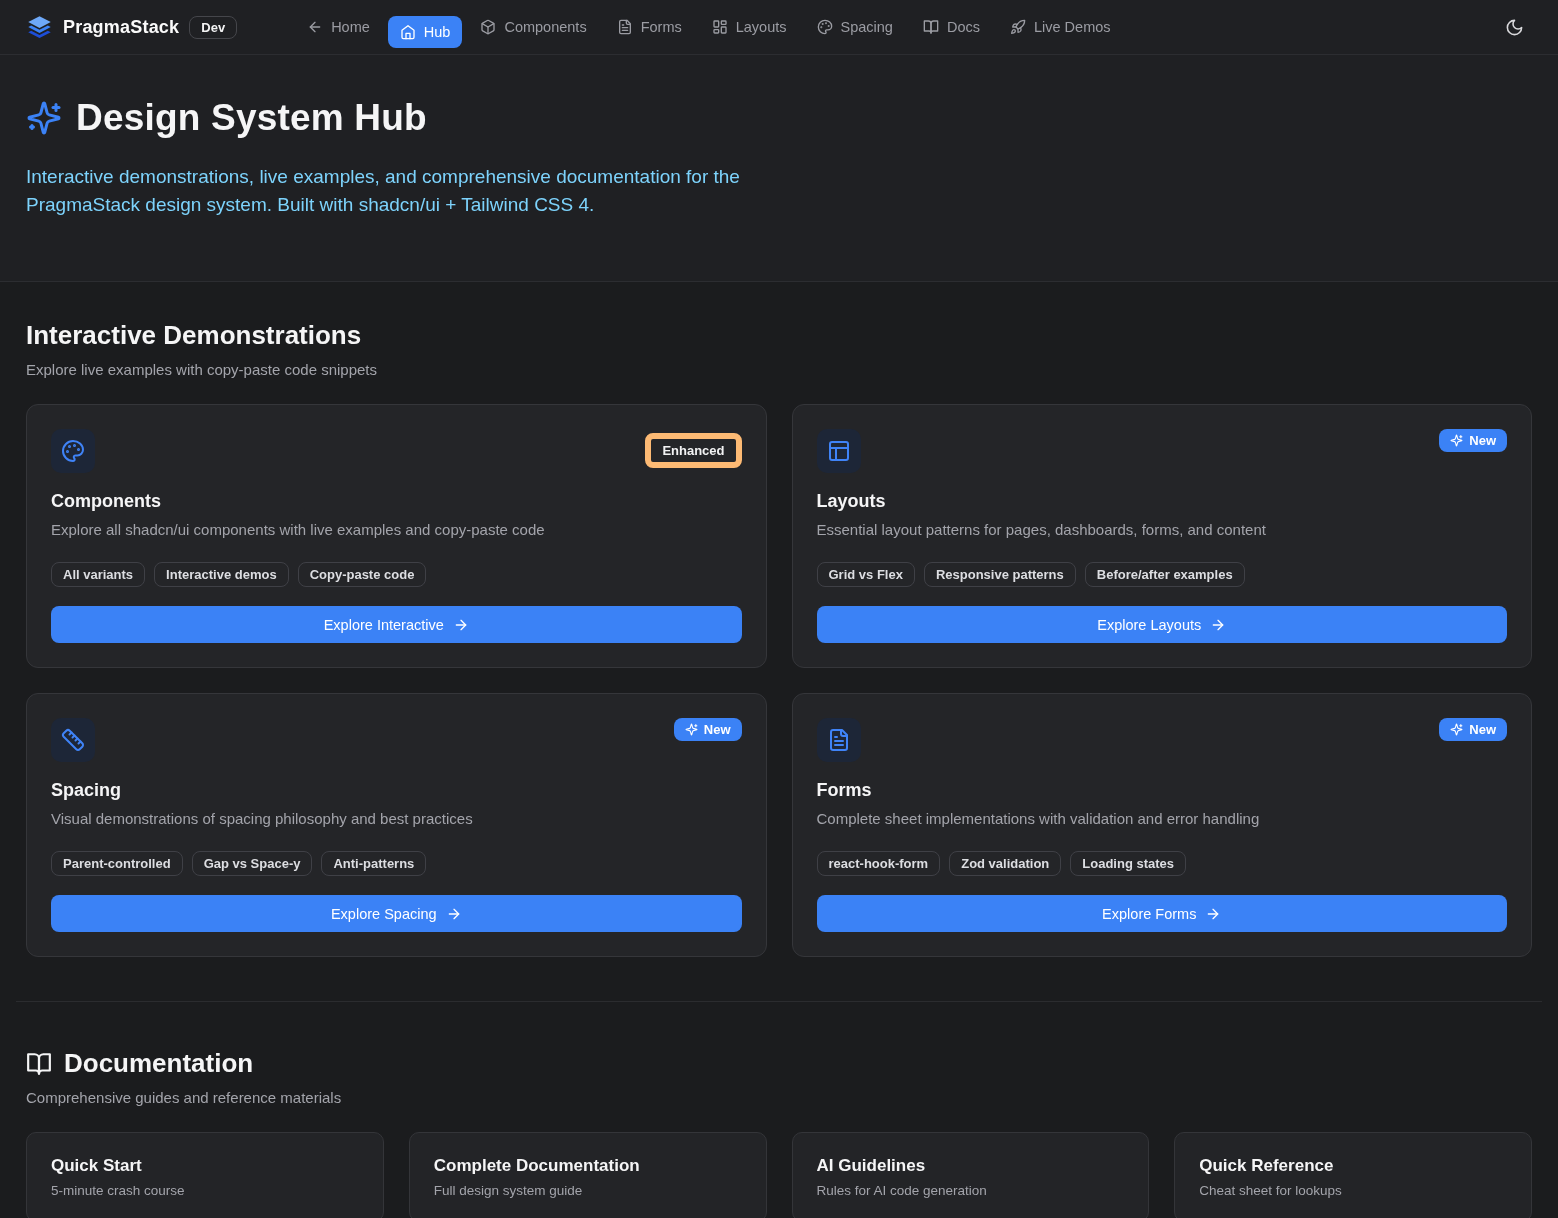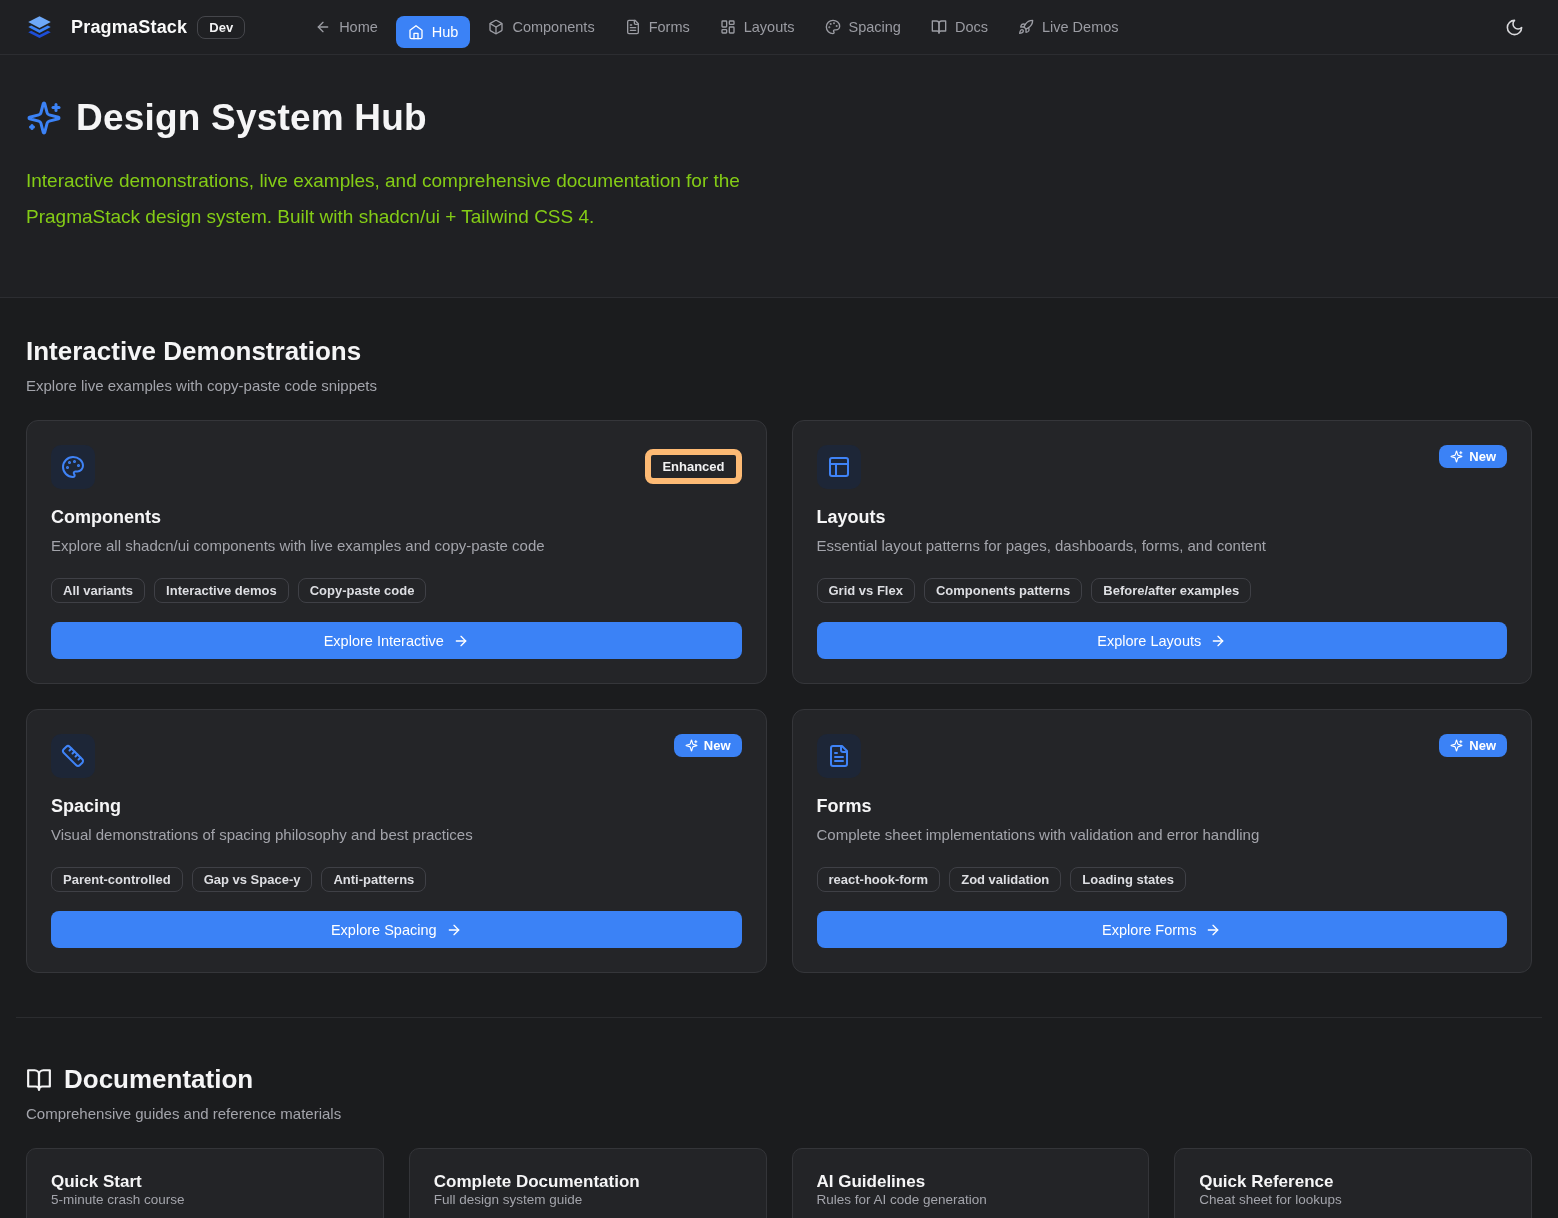--- a/index.html
+++ b/index.html
@@ -16,21 +16,21 @@
   .topnav {
     height: 55px;
     background: #1f2023;
     border-bottom: 1px solid #2c2d31;
     display: flex;
     align-items: center;
     padding: 0 26px;
     gap: 10px;
   }
   .brand { display: flex; align-items: center; gap: 10px; }
-  .brand-name { font-size: 18px; font-weight: 700; color: #fafafa; letter-spacing: .2px; margin-left: 8px; }
+  .brand-name { font-size: 18px; font-weight: 700; color: #fafafa; letter-spacing: .2px; }
   .dev-badge {
     border: 1px solid #45464b; border-radius: 8px;
     padding: 3px 11px; font-size: 13px; font-weight: 700; color: #f2f2f3;
   }
   .nav-items { display: flex; align-items: center; gap: 6px; margin-left: 48px; }
   .nav-item {
     display: flex; align-items: center; gap: 8px;
     color: #9b9ca3; font-size: 14.5px; font-weight: 500;
     padding: 8px 12px; border-radius: 8px; cursor: pointer; background: transparent; border: none;
     font-family: "Liberation Sans", sans-serif;
@@ -43,22 +43,22 @@
 
   
   .hero {
     background: #1f2023;
     border-bottom: 1px solid #2c2d31;
     padding: 42px 26px 62px;
   }
   .hero-title-row { display: flex; align-items: center; gap: 14px; }
   .hero-title { font-size: 37px; font-weight: 700; color: #f5f5f6; letter-spacing: .2px; }
   .hero-sub {
-    margin-top: 24px; font-size: 19px; line-height: 36px;
-    color: #84cc16; max-width: 745px;
+    margin-top: 24px; font-size: 19px; line-height: 28px;
+    color: #7dd3fc; max-width: 745px;
   }
 
   
   .main { padding: 0 26px 24px; }
   .section-heading { font-size: 26px; font-weight: 700; color: #f5f5f6; }
   .section-sub { margin-top: 10px; font-size: 15px; color: #a3a4ab; }
   .demos { padding-top: 38px; }
 
   .demo-grid {
     margin-top: 26px;
@@ -103,21 +103,21 @@
   .docs-heading-row { display: flex; align-items: center; gap: 12px; }
   .docs-grid {
     margin-top: 26px;
     display: grid; grid-template-columns: repeat(4, 1fr); gap: 25px;
   }
   .doc-card {
     background: #232427; border: 1px solid #343539; border-radius: 10px;
     padding: 23px 24px; cursor: pointer;
   }
   .doc-title { font-size: 17px; font-weight: 700; color: #f5f5f6; }
-  .doc-desc { font-size: 13.5px; color: #a3a4ab; }
+  .doc-desc { margin-top: 7px; font-size: 13.5px; color: #a3a4ab; }
 </style>
 </head>
 <body>
 
 <header class="topnav">
   <div class="brand">
     <span>
       <svg width="27" height="27" viewBox="0 0 24 24">
         <path d="M12 2 22 7.2 12 12.4 2 7.2Z" fill="#6ea8f7"></path>
         <path d="M2 11.6 12 16.8l10-5.2-2.6-1.35L12 14.1 4.6 10.25Z" fill="#3b82f6"></path>
@@ -295,21 +295,21 @@
                   <path d="M22 5h-4"></path>
                 </svg>
             </span>
             <span>New</span>
           </span>
         </div>
         <h3 class="demo-title">Layouts</h3>
         <p class="demo-desc">Essential layout patterns for pages, dashboards, forms, and content</p>
         <div class="tag-row">
           <span class="tag">Grid vs Flex</span>
-          <span class="tag">Components patterns</span>
+          <span class="tag">Responsive patterns</span>
           <span class="tag">Before/after examples</span>
         </div>
         <button class="cta-btn">
           <span>Explore Layouts</span>
           <span>
             <svg width="16" height="16" viewBox="0 0 24 24" fill="none" stroke="currentColor" stroke-width="2" stroke-linecap="round" stroke-linejoin="round">
                 <path d="M5 12h14"></path>
                 <path d="m12 5 7 7-7 7"></path>
               </svg>
           </span>

